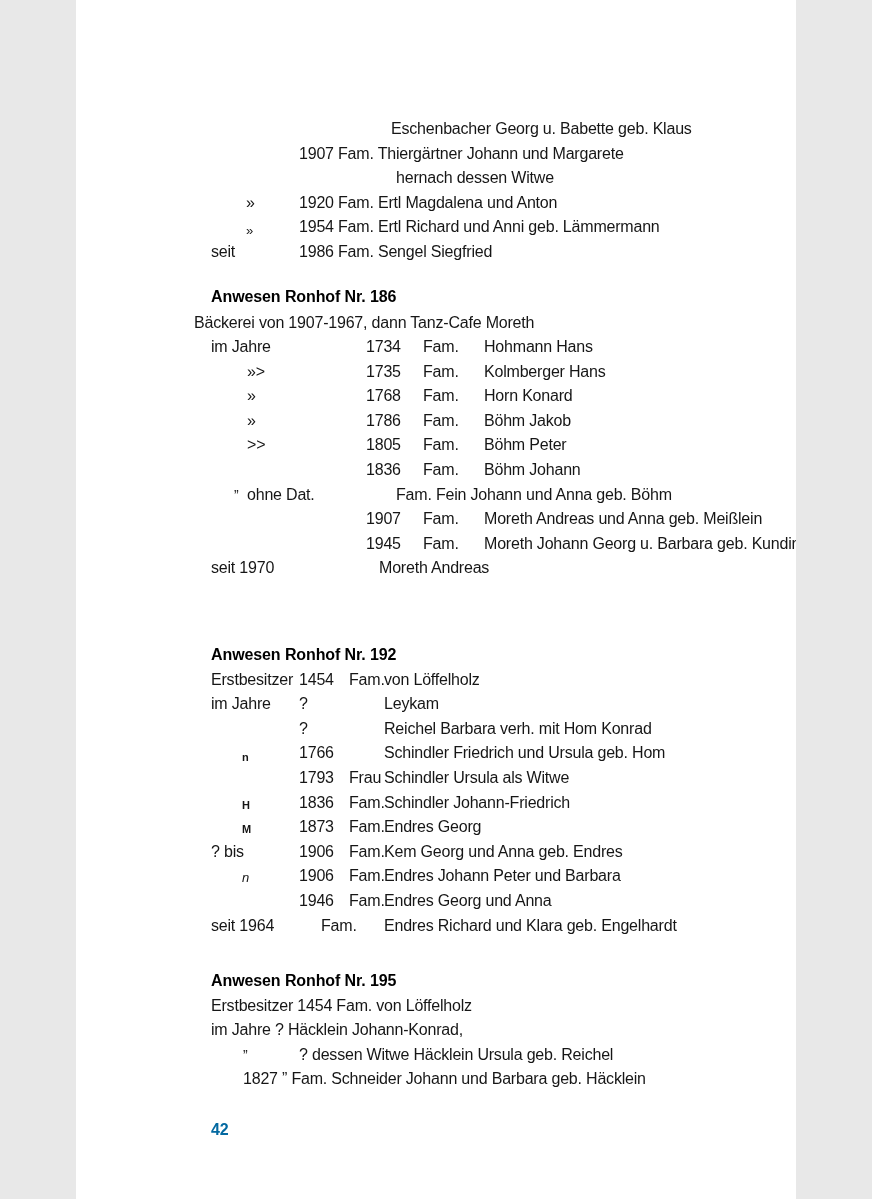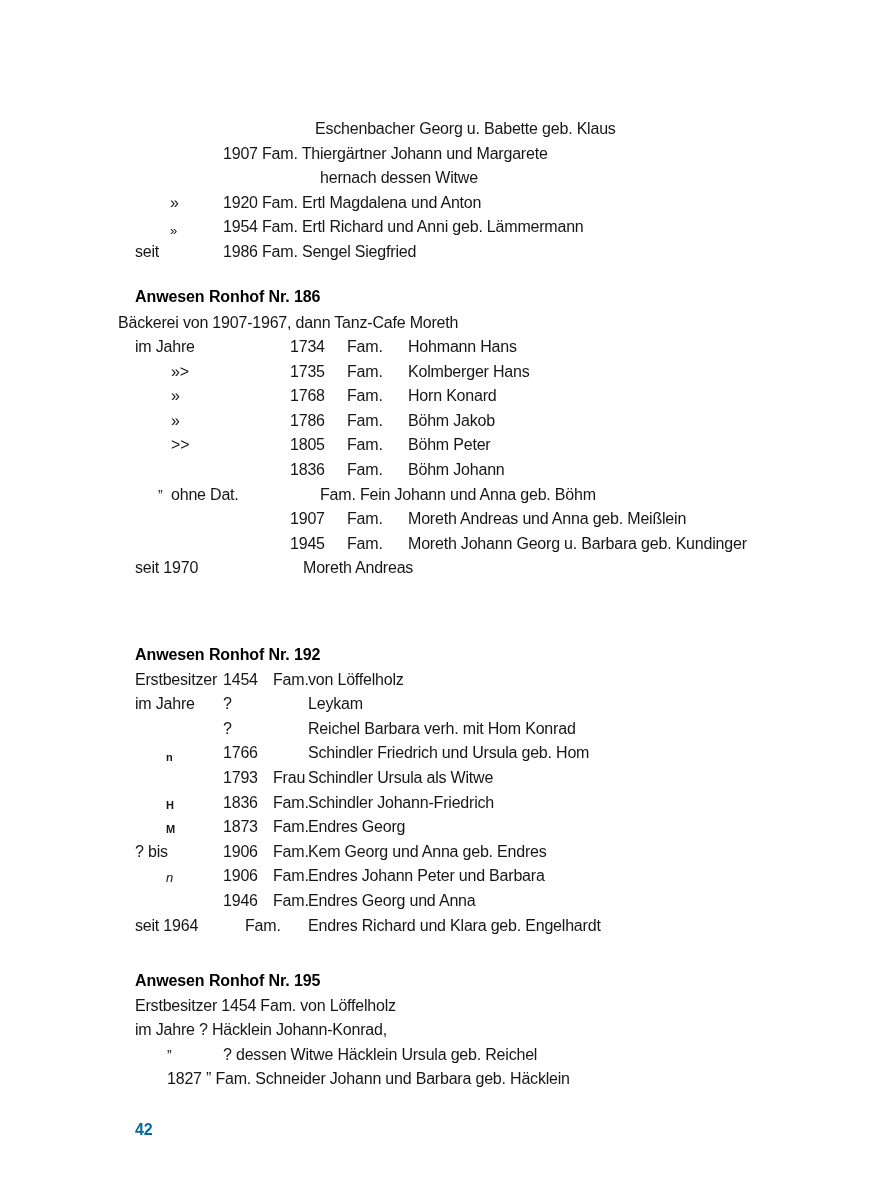--- a/index.html
+++ b/index.html
@@ -1,18 +1,18 @@
 <!DOCTYPE html>
 <html><head>
 <meta charset="utf-8">
 <style>
   html,body{margin:0;padding:0;background:#e8e8e8;}
   .page{
     position:relative;
-    width:872px;height:1199px;
+    width:720px;height:1199px;
     background:#ffffff;
     font-family:"Liberation Sans","DejaVu Sans",sans-serif;
     font-size:16px;
     color:#161616;
     letter-spacing:-0.2px;
     overflow:hidden;
     margin:0 auto;
   }
   .block{position:absolute;left:0;width:872px;}
   .b-prev{top:117px;}

